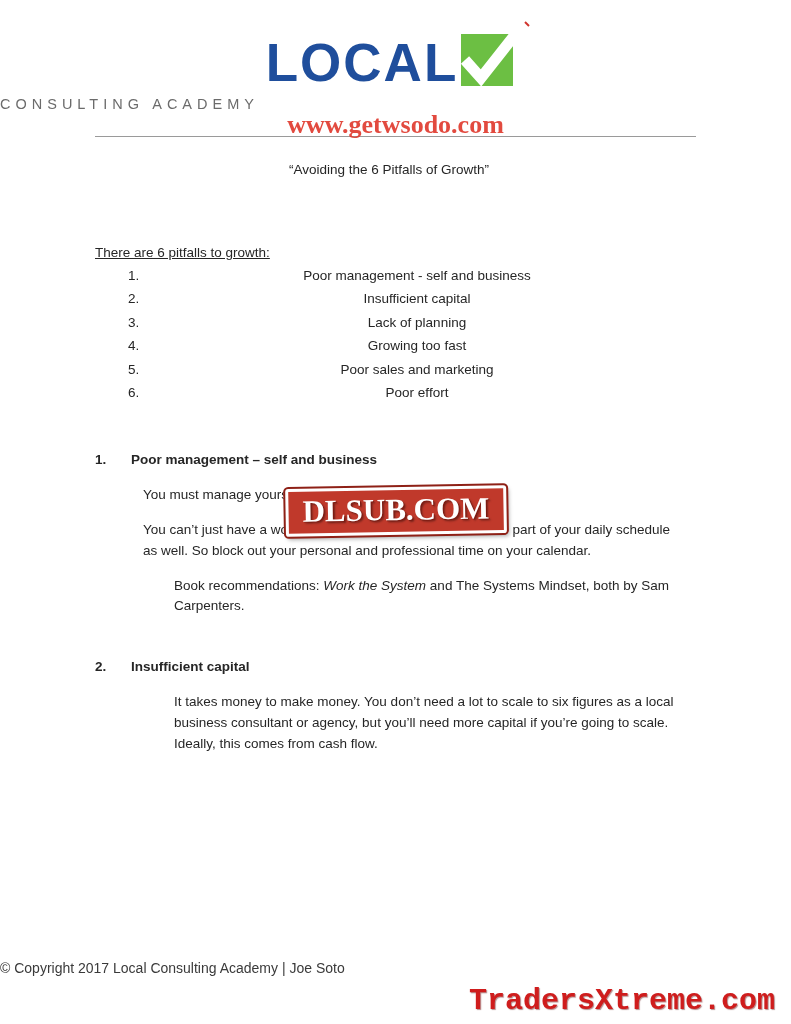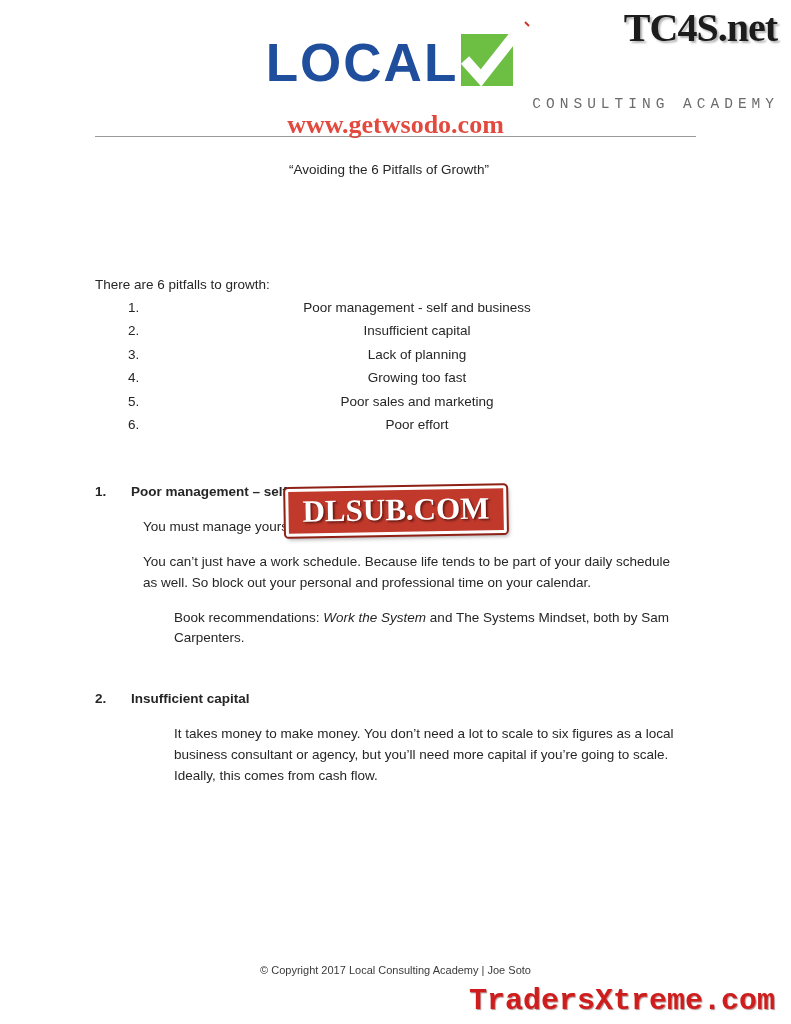--- a/index.html
+++ b/index.html
@@ -118,25 +118,25 @@
     margin-left: 3px;
     top: -3px;
   }
   .logo-check svg {
     position: absolute;
     left: -6px;
     top: -14px;
   }
   .logo-sub {
     margin-top: 7px;
-    font-family: Liberation Mono, monospace;
+    font-family: Liberation Sans, sans-serif;
     font-size: 14.5px;
     letter-spacing: 5px;
     color: #6b6b6b;
-    text-align: right;
+    text-align: left;
   }
 
   .rule {
     position: absolute;
     left: 95px;
     right: 95px;
     top: 136px;
     border-top: 1px solid #9a9a9a;
   }
 
@@ -152,21 +152,22 @@
   }
 
   .doc-title {
     text-align: center;
     font-size: 13.5px;
     margin-top: 10px;
     margin-bottom: 0;
   }
 
   .intro {
-    margin-top: 94px;
+    margin-top: 62px;
+    text-decoration: underline;
   }
 
   ol.pitfalls {
     margin: 2px 0 0 0;
     padding-left: 48px;
     list-style: decimal;
     text-align: center;
   }
   ol.pitfalls li {
     margin-bottom: 2.5px;
@@ -198,22 +199,22 @@
   .it { font-style: italic; }
 
   .section2 { margin-top: 40px; }
 
   
   .footer {
     position: absolute;
     left: 0;
     right: 0;
     bottom: 48px;
-    text-align: center;
-    font-size: 11px;
+    text-align: left;
+    font-size: 14px;
     color: #3a3a3a;
   }
 </style>
 </head>
 <body>
 
 <div class="page">
 
   <div class="logo-wrap">
     <div class="logo-row">
@@ -222,21 +223,20 @@
           <path d="M10 40 L26 58 L70 2" fill="none" stroke="#ffffff" stroke-width="11" stroke-linecap="butt" stroke-linejoin="miter"></path>
           <path d="M70 2 L74 6" fill="none" stroke="#d0342c" stroke-width="2"></path>
         </svg>
       </span>
     </div>
     <div class="logo-sub">CONSULTING ACADEMY</div>
   </div>
 
   <div class="rule"></div>
 
-  <div class="wm-tc4s">TC4S.net</div>
   <div class="wm-getwsodo">www.getwsodo.com</div>
   <div class="wm-dlsub">
     <div class="box">
       <span class="txt">DLSUB.COM</span>
     </div>
   </div>
   <div class="wm-traders">TradersXtreme.com</div>
 
   <div class="doc">
 

